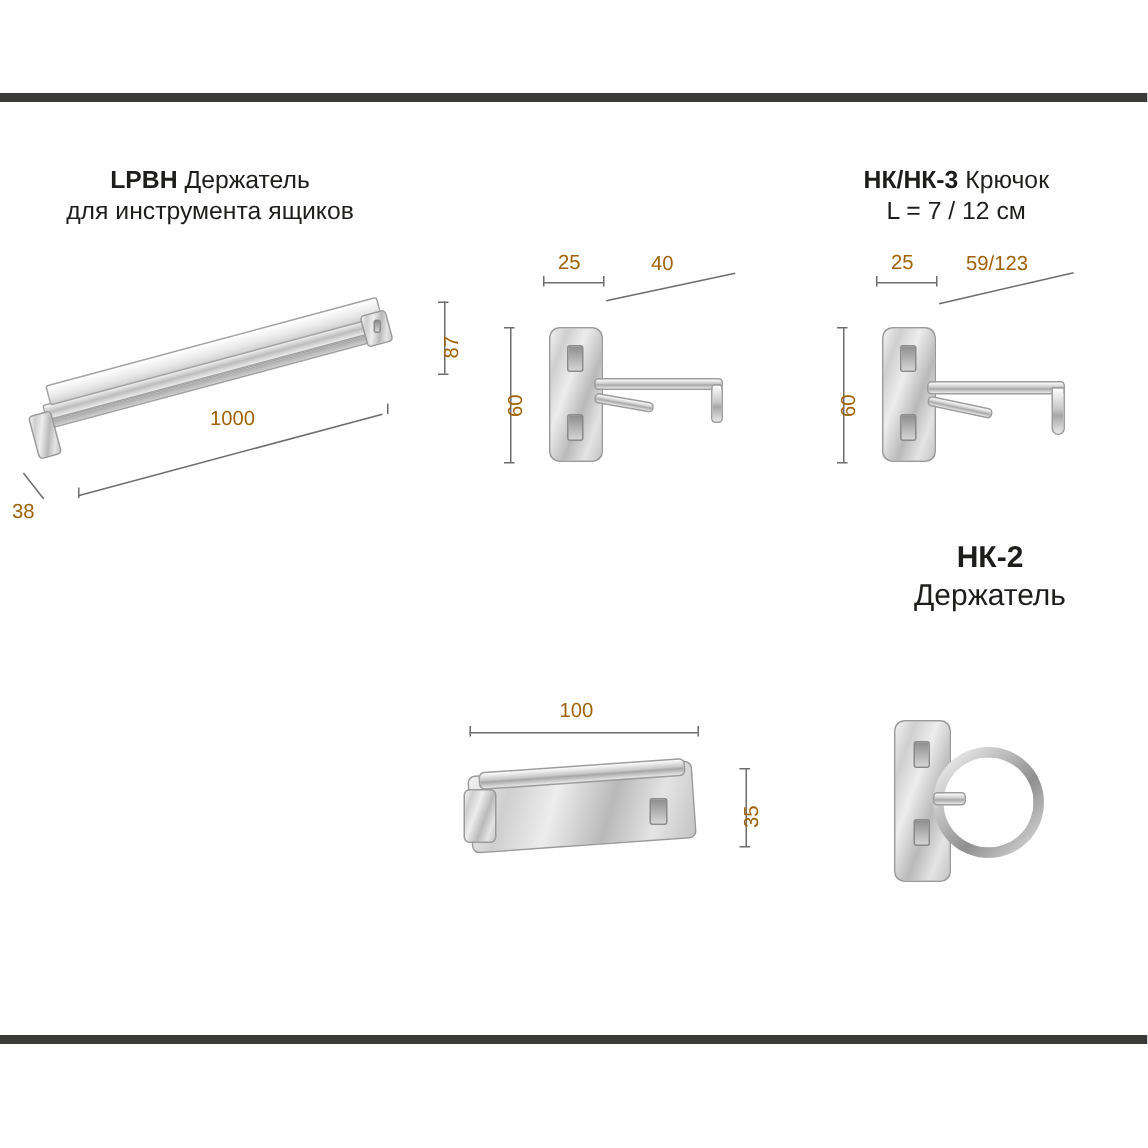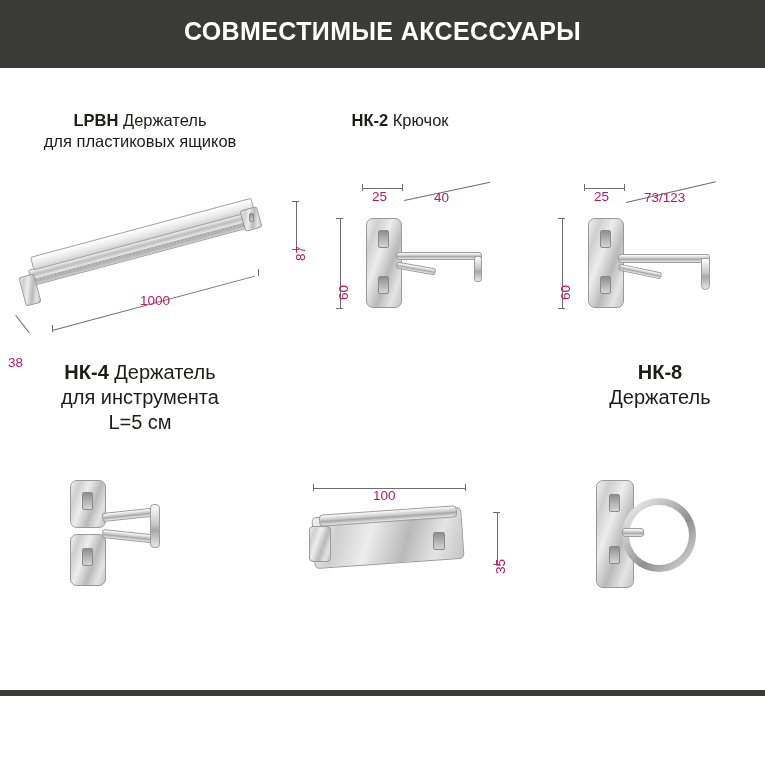--- a/index.html
+++ b/index.html
@@ -52,23 +52,22 @@
 
   .art { position:relative; }
 
   
   .dim-line { position:absolute; background:#6d6d6d; }
   .dim-h { height:1px; }
   .dim-v { width:1px; }
   .dim-tick-v { position:absolute; width:1px; height:7px; background:#6d6d6d; }
   .dim-tick-h { position:absolute; height:1px; width:7px; background:#6d6d6d; }
   .dim-label {
-    position:absolute; font-size:13.5px; color:#be185d;
+    position:absolute; font-size:13.5px; color:#a16207;
     white-space:nowrap;
-    margin-top:22px;
   }
   .dim-label.rot { transform: rotate(-90deg); transform-origin:0 0; }
 
   
   .plate {
     position:absolute;
     background: linear-gradient(110deg,#f2f2f2 0%,#cfcfcf 18%,#ededed 38%,#b9b9b9 62%,#e4e4e4 82%,#c4c4c4 100%);
     border:1px solid #9a9a9a;
     border-radius:7px;
   }
@@ -96,33 +95,30 @@
     background:
       linear-gradient(#fff,#fff) padding-box,
       linear-gradient(135deg,#fdfdfd,#b5b5b5 40%,#8f8f8f 60%,#e6e6e6) border-box;
   }
 </style>
 </head>
 <body>
 
 <div class="page">
 
-  <div class="header">
-    <div class="header-title">СОВМЕСТИМЫЕ АКСЕССУАРЫ</div>
-  </div>
   <div class="header-rule"></div>
 
   <div class="grid">
 
     <div class="cell" style="left:10px; top:30px; width:260px; height:250px;">
 
       <div class="cell-title row1" style="position:absolute; left:0; top:0; width:260px;">
         <span class="code">LPBH</span>
         <span>Держатель</span><br>
-        <span>для пластиковых ящиков</span>
+        <span>для инструмента ящиков</span>
       </div>
 
       <div class="art" style="position:absolute; left:0; top:65px; width:260px; height:180px;">
 
         <div class="rail" style="left:18px; top:95px; width:230px; height:11px;
              transform: rotate(-15deg); transform-origin: 0 0; border-radius:2px;"></div>
         <div class="rail" style="left:20px; top:82px; width:229px; height:14px;
              transform: rotate(-15deg); transform-origin: 0 0;
              background:linear-gradient(#ffffff,#e9e9e9 60%,#d2d2d2); border-radius:2px;"></div>
         <div class="rail" style="left:19px; top:106px; width:229px; height:6px;
@@ -149,24 +145,20 @@
         <div class="dim-label" style="left:130px; top:96px;">1000</div>
 
         <div class="dim-line dim-h" style="left:6px; top:140px; width:22px;
              transform:rotate(52deg); transform-origin:0 0;"></div>
         <div class="dim-label" style="left:-2px; top:158px;">38</div>
       </div>
     </div>
 
     <div class="cell" style="left:300px; top:30px; width:200px; height:250px;">
 
-      <div class="cell-title row1" style="position:absolute; left:0; top:0; width:200px;">
-        <span class="code">НК-2</span>
-        <span>Крючок</span>
-      </div>
 
       <div class="art" style="position:absolute; left:0; top:60px; width:200px; height:180px;">
 
         <div class="plate" style="left:66px; top:48px; width:36px; height:90px;"></div>
         <div class="slot" style="left:78px; top:60px; width:11px; height:18px; border-radius:2px;"></div>
         <div class="slot" style="left:78px; top:106px; width:11px; height:18px; border-radius:2px;"></div>
 
         <div class="hookbar" style="left:96px; top:82px; width:86px; height:8px;"></div>
         <div class="hookbar" style="left:174px; top:86px; width:8px; height:26px;"></div>
         <div class="hookbar" style="left:96px; top:95px; width:40px; height:7px; transform:rotate(10deg);"></div>
@@ -181,66 +173,51 @@
 
         <div class="dim-line dim-v" style="left:40px; top:48px; height:90px;"></div>
         <div class="dim-tick-h" style="left:36px; top:48px;"></div>
         <div class="dim-tick-h" style="left:36px; top:138px;"></div>
         <div class="dim-label rot" style="left:36px; top:108px;">60</div>
       </div>
     </div>
 
     <div class="cell" style="left:520px; top:30px; width:235px; height:250px;">
 
+      <div class="cell-title row1" style="position:absolute; left:0; top:0; width:235px;">
+        <span class="code">НК/НК-3</span>
+        <span>Крючок</span><br>
+        <span>L = 7 / 12 см</span>
+      </div>
 
       <div class="art" style="position:absolute; left:0; top:60px; width:235px; height:180px;">
 
         <div class="plate" style="left:68px; top:48px; width:36px; height:90px;"></div>
         <div class="slot" style="left:80px; top:60px; width:11px; height:18px; border-radius:2px;"></div>
         <div class="slot" style="left:80px; top:106px; width:11px; height:18px; border-radius:2px;"></div>
 
         <div class="hookbar" style="left:98px; top:84px; width:92px; height:9px;"></div>
         <div class="hookbar" style="left:181px; top:88px; width:9px; height:32px; border-radius:0 0 5px 5px;"></div>
         <div class="hookbar" style="left:98px; top:98px; width:44px; height:7px; transform:rotate(12deg);"></div>
 
         <div class="dim-line dim-h" style="left:64px; top:18px; width:40px;"></div>
         <div class="dim-tick-v" style="left:64px; top:14px;"></div>
         <div class="dim-tick-v" style="left:104px; top:14px;"></div>
         <div class="dim-label" style="left:74px; top:-3px;">25</div>
 
         <div class="dim-line dim-h" style="left:106px; top:32px; width:92px; transform:rotate(-13deg); transform-origin:0 0;"></div>
-        <div class="dim-label" style="left:124px; top:-2px;">73/123</div>
+        <div class="dim-label" style="left:124px; top:-2px;">59/123</div>
 
         <div class="dim-line dim-v" style="left:42px; top:48px; height:90px;"></div>
         <div class="dim-tick-h" style="left:38px; top:48px;"></div>
         <div class="dim-tick-h" style="left:38px; top:138px;"></div>
         <div class="dim-label rot" style="left:38px; top:108px;">60</div>
       </div>
     </div>
 
-    <div class="cell" style="left:10px; top:280px; width:260px; height:300px;">
-
-      <div class="cell-title row2" style="position:absolute; left:0; top:0; width:260px;">
-        <span class="code">НК-4</span>
-        <span>Держатель</span><br>
-        <span>для инструмента</span><br>
-        <span>L=5 см</span>
-      </div>
-
-      <div class="art" style="position:absolute; left:0; top:110px; width:260px; height:180px;">
-        <div class="plate" style="left:60px; top:10px; width:36px; height:48px;"></div>
-        <div class="slot" style="left:72px; top:22px; width:11px; height:18px; border-radius:2px;"></div>
-        <div class="plate" style="left:60px; top:64px; width:36px; height:52px;"></div>
-        <div class="slot" style="left:72px; top:78px; width:11px; height:18px; border-radius:2px;"></div>
-
-        <div class="hookbar" style="left:92px; top:40px; width:58px; height:9px; transform:rotate(-6deg);"></div>
-        <div class="hookbar" style="left:92px; top:62px; width:58px; height:9px; transform:rotate(6deg);"></div>
-        <div class="hookbar" style="left:140px; top:34px; width:10px; height:44px; border-radius:4px;"></div>
-      </div>
-    </div>
 
     <div class="cell" style="left:285px; top:280px; width:250px; height:300px;">
 
 
       <div class="art" style="position:absolute; left:0; top:110px; width:250px; height:180px;">
 
         <div class="plate" style="left:28px; top:42px; width:150px; height:52px; border-radius:5px;
              transform:rotate(-4deg);"></div>
         <div class="hookbar" style="left:34px; top:40px; width:138px; height:12px; border-radius:4px;
              transform:rotate(-4deg);"></div>
@@ -255,21 +232,21 @@
         <div class="dim-line dim-v" style="left:212px; top:42px; height:52px;"></div>
         <div class="dim-tick-h" style="left:208px; top:42px;"></div>
         <div class="dim-tick-h" style="left:208px; top:94px;"></div>
         <div class="dim-label rot" style="left:208px; top:82px;">35</div>
       </div>
     </div>
 
     <div class="cell" style="left:560px; top:280px; width:200px; height:300px;">
 
       <div class="cell-title row2" style="position:absolute; left:0; top:0; width:200px;">
-        <span class="code">НК-8</span><br>
+        <span class="code">НК-2</span><br>
         <span>Держатель</span>
       </div>
 
       <div class="art" style="position:absolute; left:0; top:110px; width:200px; height:180px;">
         <div class="plate" style="left:36px; top:10px; width:38px; height:108px;"></div>
         <div class="slot" style="left:49px; top:24px; width:11px; height:18px; border-radius:2px;"></div>
         <div class="slot" style="left:49px; top:76px; width:11px; height:18px; border-radius:2px;"></div>
         <div class="ring" style="left:62px; top:28px; width:74px; height:74px;"></div>
         <div class="hookbar" style="left:62px; top:58px; width:22px; height:9px;"></div>
       </div>

